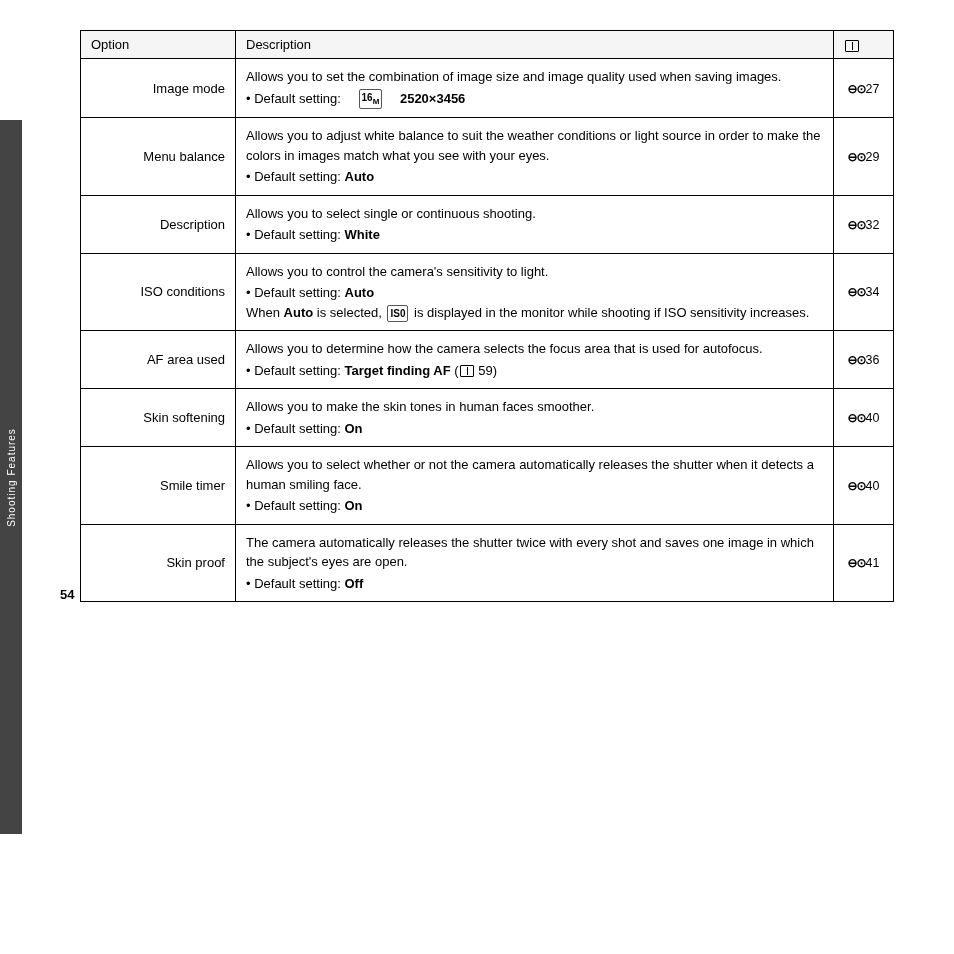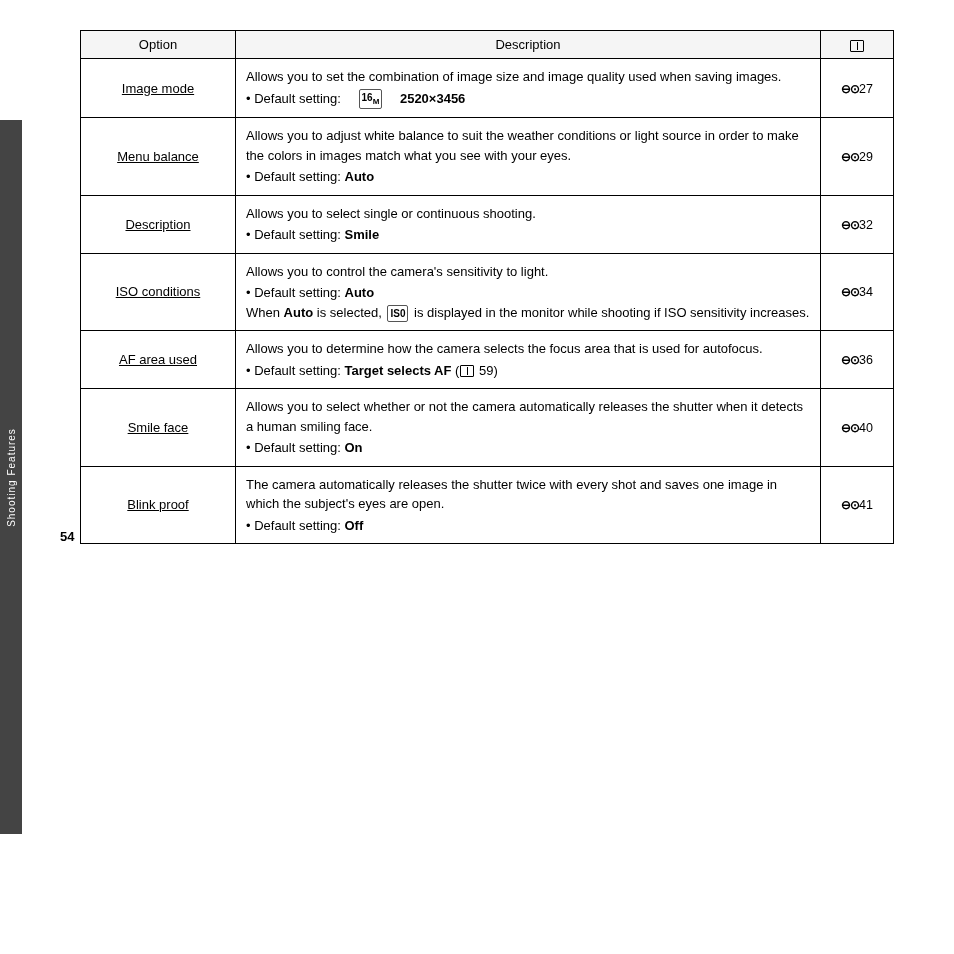--- a/index.html
+++ b/index.html
@@ -25,45 +25,44 @@
     }
 
     table {
       width: 100%;
       border-collapse: collapse;
       border: 1.5px solid #000;
     }
 
     thead tr th {
       border: 1px solid #000;
-      padding: 6px 28px;
-      text-align: center;
+      padding: 6px 10px;
+      text-align: left;
       font-weight: normal;
       background: #f5f5f5;
     }
 
     thead tr th:first-child {
       width: 155px;
     }
 
     thead tr th:last-child {
       width: 60px;
     }
 
     tbody tr td {
       border: 1px solid #000;
       padding: 8px 10px;
       vertical-align: middle;
     }
 
     tbody tr td:first-child {
-      text-align: center;
+      text-align: right;
       width: 155px;
       font-size: 13px;
-      text-decoration: underline;
     }
 
     tbody tr td:last-child {
       text-align: center;
       width: 60px;
       white-space: nowrap;
       font-size: 13px;
     }
 
     .desc-cell {
@@ -207,21 +206,21 @@
           <span class="page-ref">
             <span class="ref-sym">⊖⊙</span>29
           </span>
         </td>
       </tr>
 
       <tr>
         <td>Description</td>
         <td class="desc-cell">
           Allows you to select single or continuous shooting.<br>
-          <span class="bullet">• Default setting: <strong>Smile</strong></span>
+          <span class="bullet">• Default setting: <strong>White</strong></span>
         </td>
         <td>
           <span class="page-ref">
             <span class="ref-sym">⊖⊙</span>32
           </span>
         </td>
       </tr>
 
       <tr>
         <td>ISO conditions</td>
@@ -235,45 +234,57 @@
             <span class="ref-sym">⊖⊙</span>34
           </span>
         </td>
       </tr>
 
 
       <tr>
         <td>AF area used</td>
         <td class="desc-cell">
           Allows you to determine how the camera selects the focus area that is used for autofocus.<br>
-          <span class="bullet">• Default setting: <strong>Target selects AF</strong> (<span class="inline-book"></span> 59)</span>
+          <span class="bullet">• Default setting: <strong>Target finding AF</strong> (<span class="inline-book"></span> 59)</span>
         </td>
         <td>
           <span class="page-ref">
             <span class="ref-sym">⊖⊙</span>36
           </span>
         </td>
       </tr>
 
-
-      <tr>
-        <td>Smile face</td>
+      <tr>
+        <td>Skin softening</td>
+        <td class="desc-cell">
+          Allows you to make the skin tones in human faces smoother.<br>
+          <span class="bullet">• Default setting: <strong>On</strong></span>
+        </td>
+        <td>
+          <span class="page-ref">
+            <span class="ref-sym">⊖⊙</span>40
+          </span>
+        </td>
+      </tr>
+
+      <tr>
+        <td>Smile timer</td>
         <td class="desc-cell">
           Allows you to select whether or not the camera automatically releases the shutter when it detects a human smiling face.<br>
           <span class="bullet">• Default setting: <strong>On</strong></span>
         </td>
         <td>
           <span class="page-ref">
             <span class="ref-sym">⊖⊙</span>40
           </span>
         </td>
       </tr>
 
       <tr>
-        <td>Blink proof</td>
+        <td>Skin proof</td>
         <td class="desc-cell">
           The camera automatically releases the shutter twice with every shot and saves one image in which the subject's eyes are open.<br>
           <span class="bullet">• Default setting: <strong>Off</strong></span>
         </td>
         <td>
           <span class="page-ref">
             <span class="ref-sym">⊖⊙</span>41
           </span>
         </td>
       </tr>

